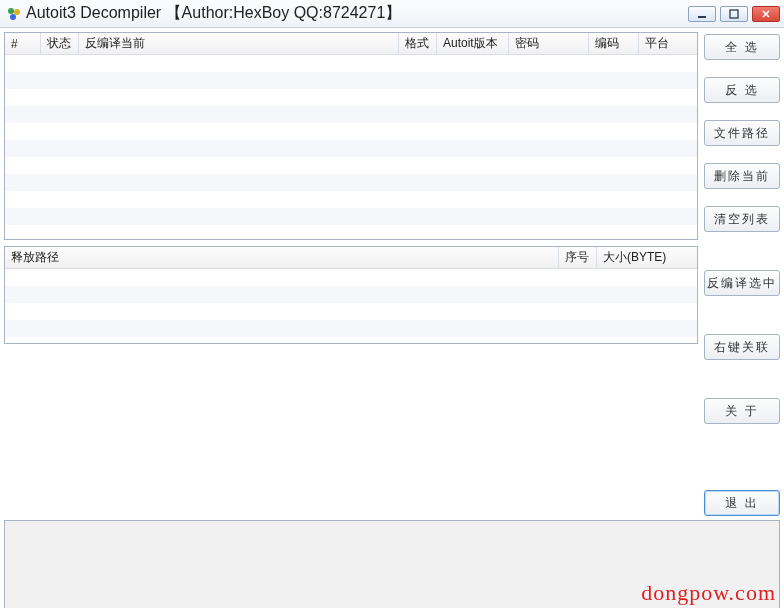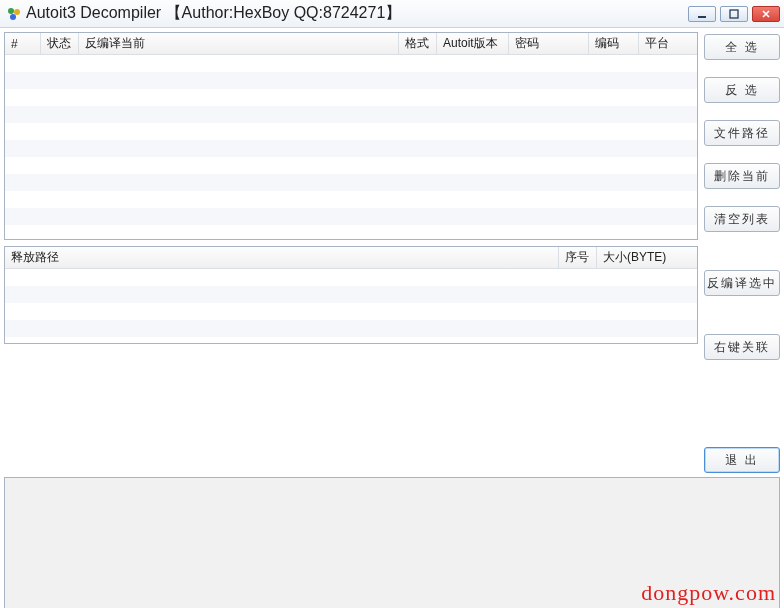--- a/index.html
+++ b/index.html
@@ -231,20 +231,21 @@
     <button class="sidebtn">全 选</button>
     <button class="sidebtn">反 选</button>
     <button class="sidebtn">文件路径</button>
     <button class="sidebtn">删除当前</button>
     <button class="sidebtn">清空列表</button>
     <div class="gap-sm"></div>
     <button class="sidebtn">反编译选中</button>
     <div class="gap-sm"></div>
     <button class="sidebtn">右键关联</button>
     <div class="gap-sm"></div>
+    <button class="sidebtn">关 于</button>
     <div class="gap-sm"></div>
     <button class="sidebtn primary">退 出</button>
   </div>
 </div>
 
 <div class="bottom-panel">
   <div class="scroll-arrow">◀</div>
 </div>
 
 <div class="watermark">dongpow.com</div>

